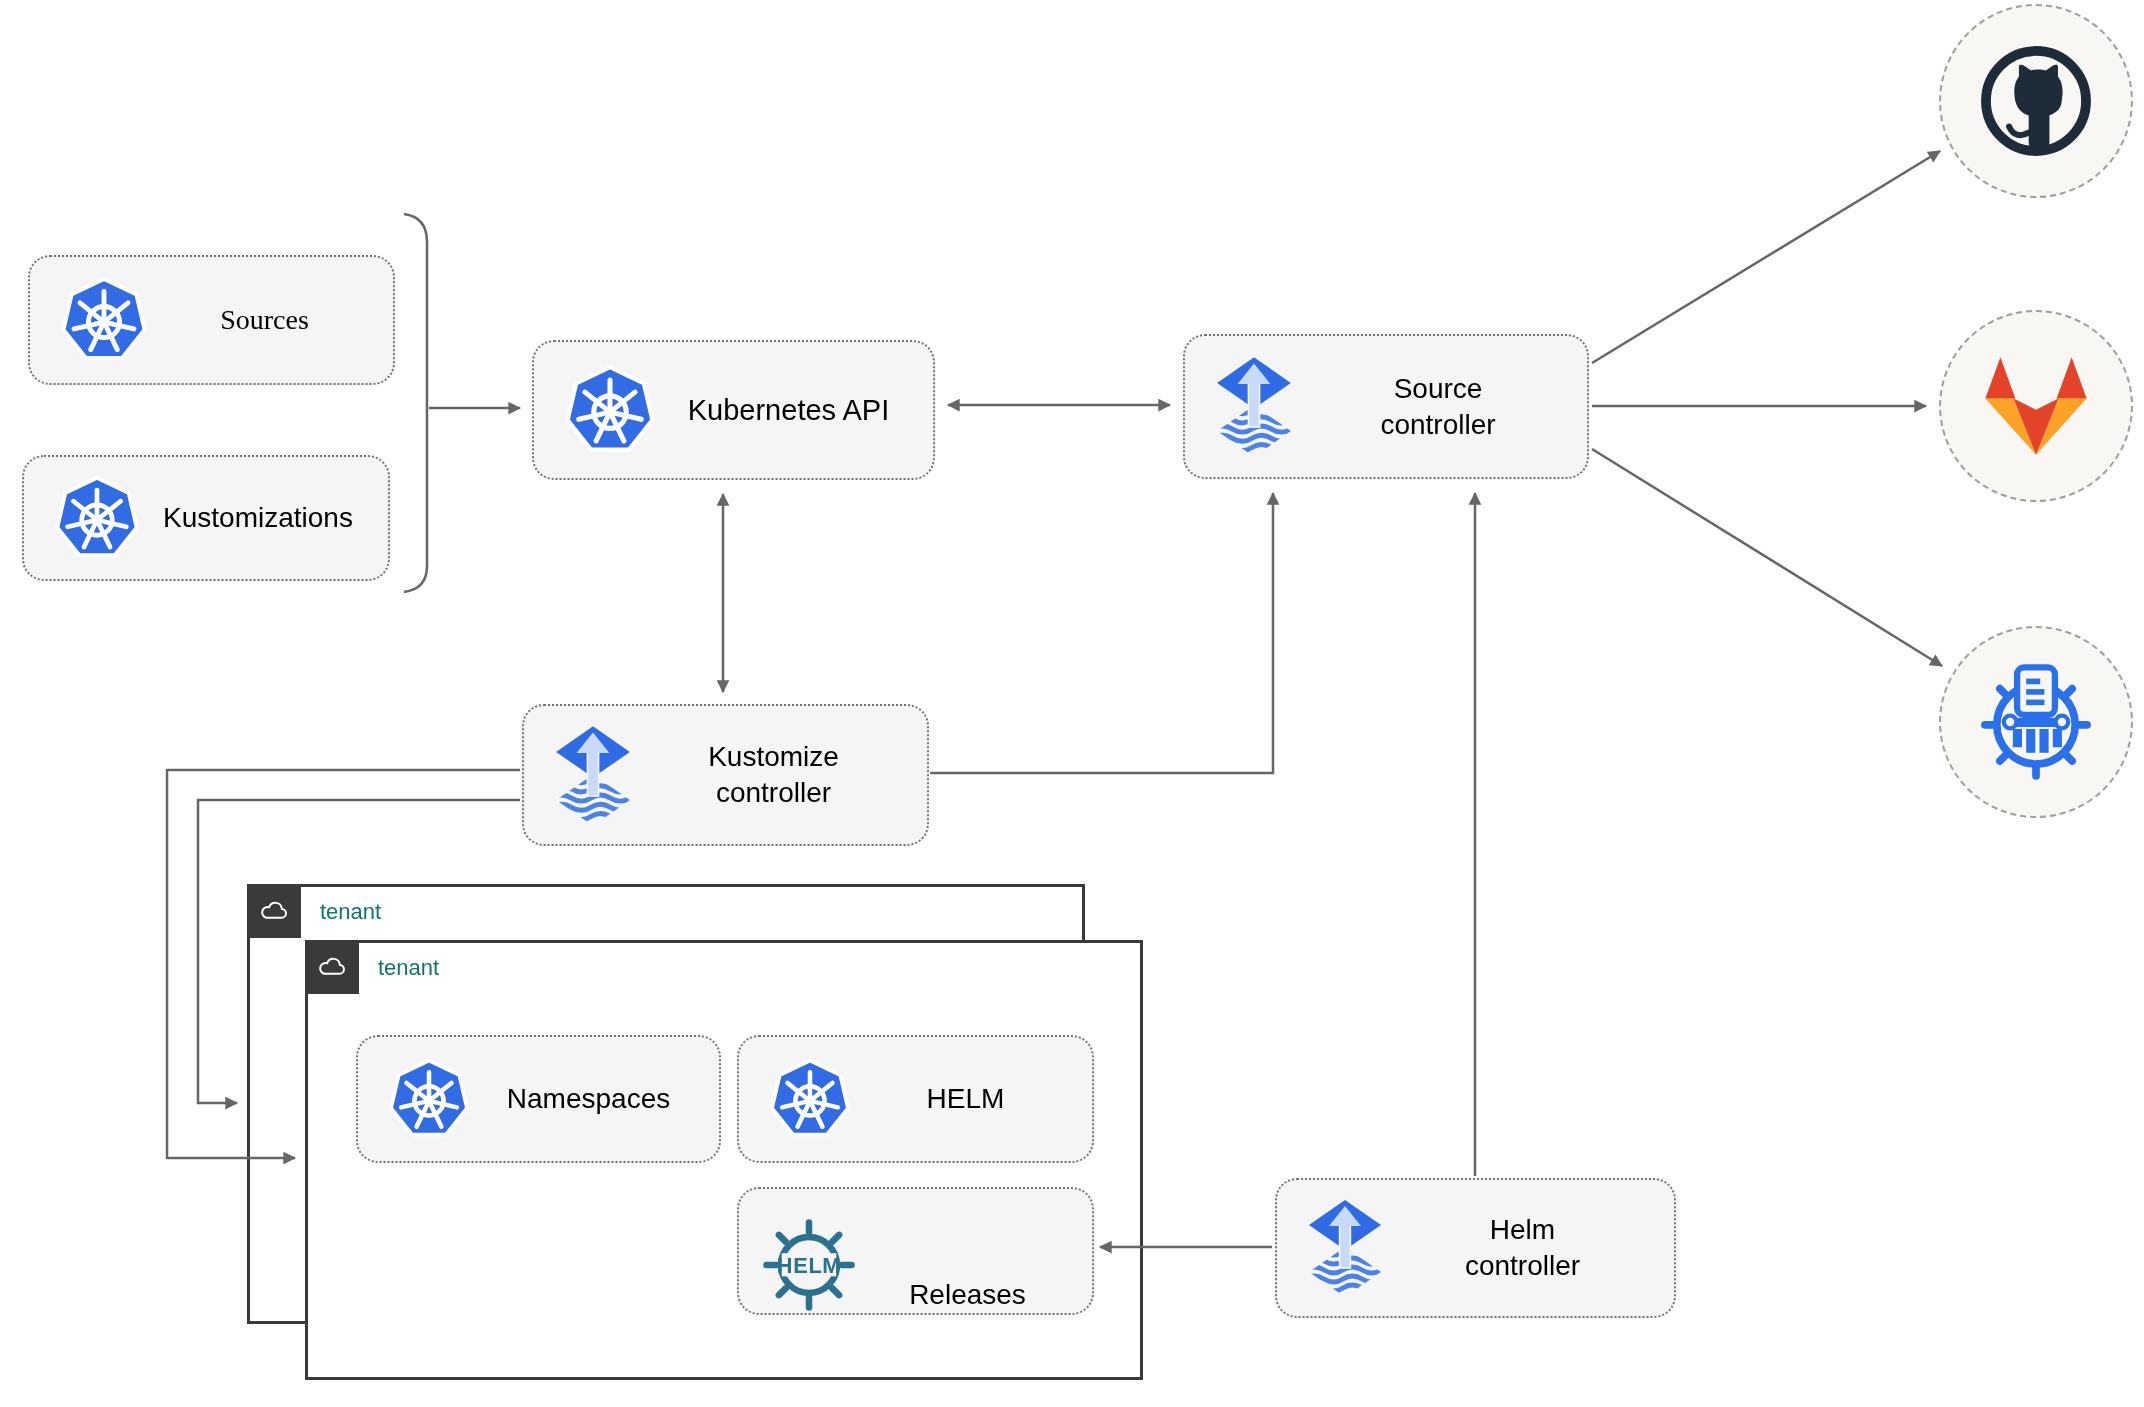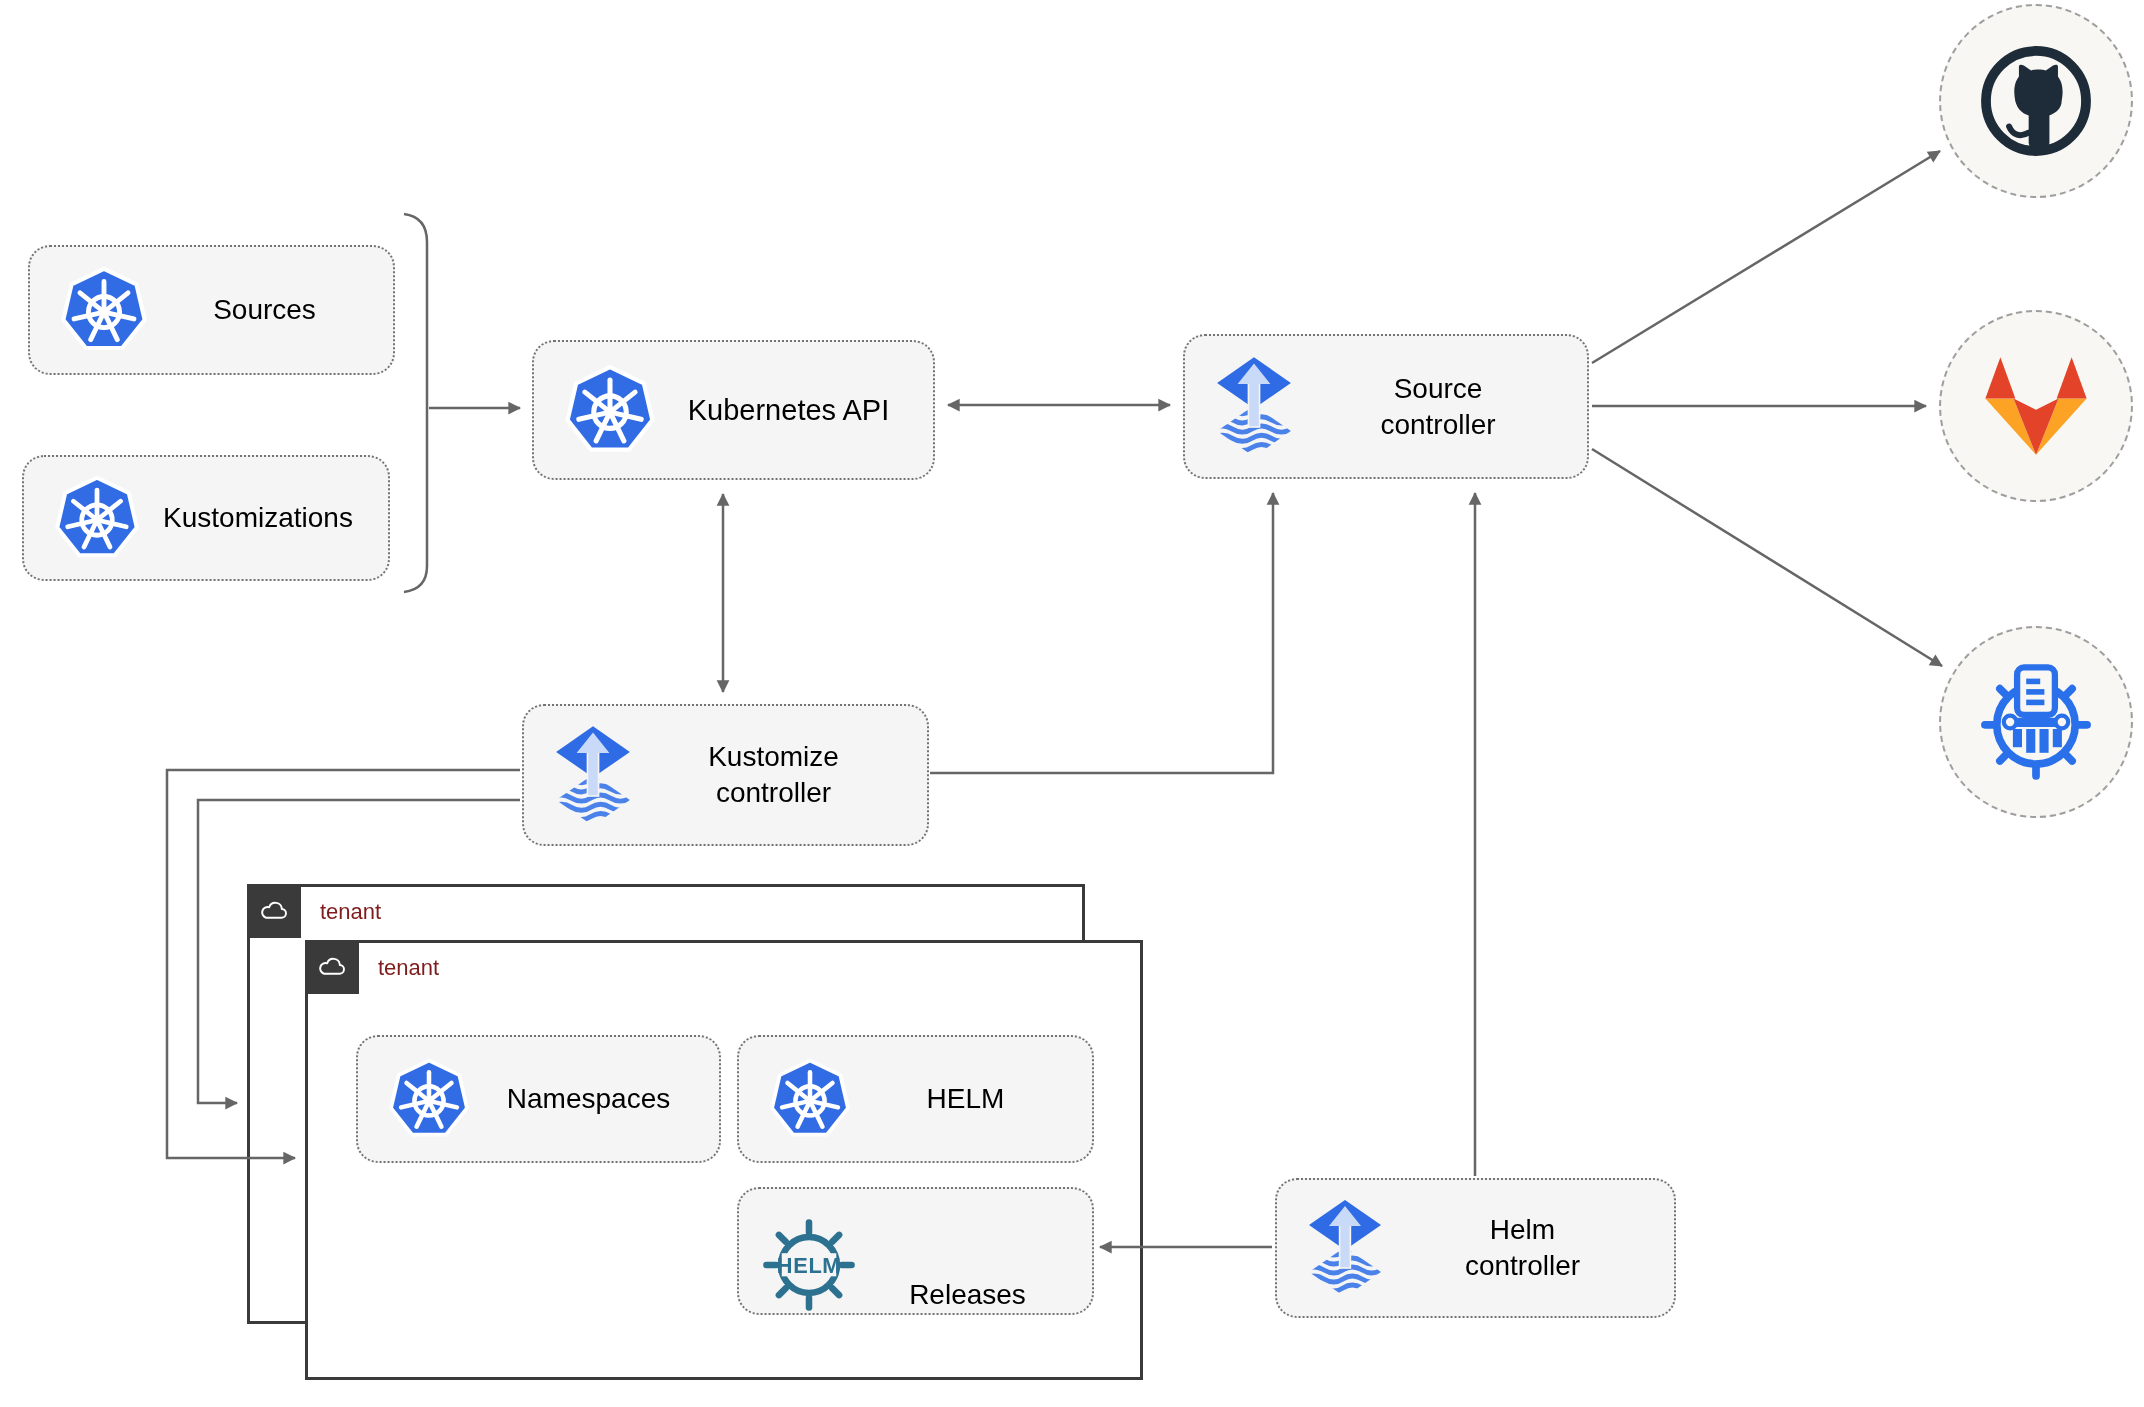--- a/index.html
+++ b/index.html
@@ -18,21 +18,21 @@
     position:absolute;border-radius:50%;border:2.5px dashed #9e9e9e;background:#f8f7f3;
     display:flex;align-items:center;justify-content:center;box-sizing:border-box;z-index:3;
   }
   .tenant{position:absolute;background:#ffffff;border:3px solid #3a3a3a;box-sizing:border-box;}
   #tenant-back{z-index:1;}
   #tenant-front{z-index:2;}
   .tenant .badge{
     position:absolute;top:-3px;left:-3px;width:54px;height:54px;background:#3a3a3a;
     display:flex;align-items:center;justify-content:center;
   }
-  .tenant .tlabel{position:absolute;left:70px;top:12px;font-size:22px;color:#7f1d1d;}
+  .tenant .tlabel{position:absolute;left:70px;top:12px;font-size:22px;color:#0f766e;}
   #overlay{position:absolute;left:0;top:0;z-index:6;pointer-events:none;}
   #symbol-defs{position:absolute;width:0;height:0;overflow:hidden;}
 </style>
 </head>
 <body>
 
 <svg id="symbol-defs" aria-hidden="true">
   <defs>
     <symbol id="sym-k8s" viewBox="0 0 36 36">
       <polygon points="18,1.9 30.7,8.0 33.9,21.8 25.1,32.9 10.9,32.9 2.1,21.8 5.3,8.0" fill="#326ce5" stroke="#ffffff" stroke-width="1.6" stroke-linejoin="round"></polygon>
@@ -142,21 +142,21 @@
 
   <div id="tenant-front" class="tenant" style="left:305px;top:940px;width:838px;height:440px;">
     <div class="badge">
       <svg width="32" height="22">
           <use href="#sym-cloud"></use>
         </svg>
     </div>
     <div class="tlabel">tenant</div>
   </div>
 
-  <div class="node" style="left:28px;top:245px;width:367px;height:130px;">
+  <div class="node" style="left:28px;top:255px;width:367px;height:130px;font-family:Liberation Serif, serif;">
     <span class="icon-wrap">
       <svg width="92" height="92">
           <use href="#sym-k8s"></use>
         </svg>
       </span>
     <span class="nlabel">Sources</span>
   </div>
 
   <div class="node" style="left:22px;top:455px;width:368px;height:126px;">
     <span class="icon-wrap">

